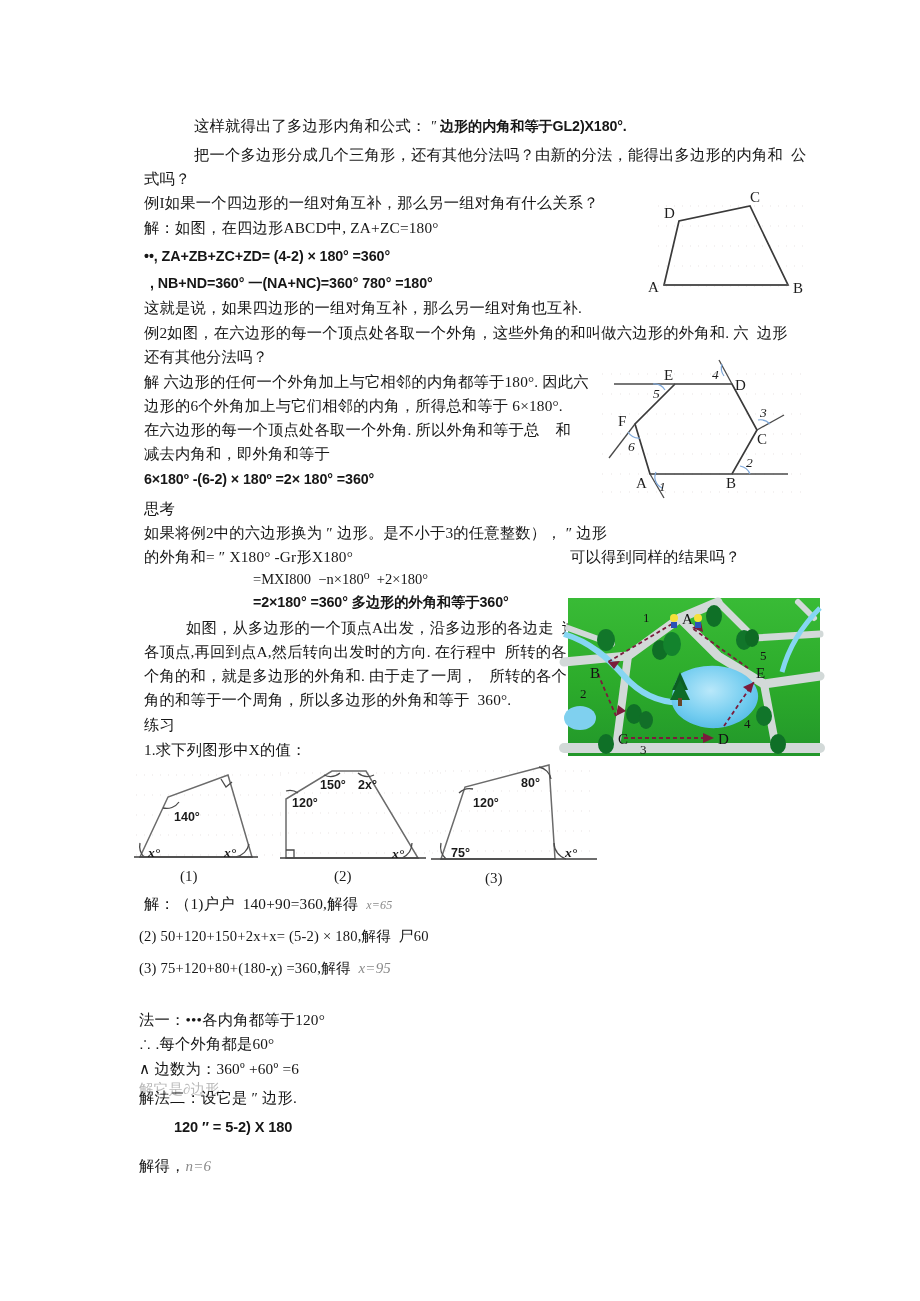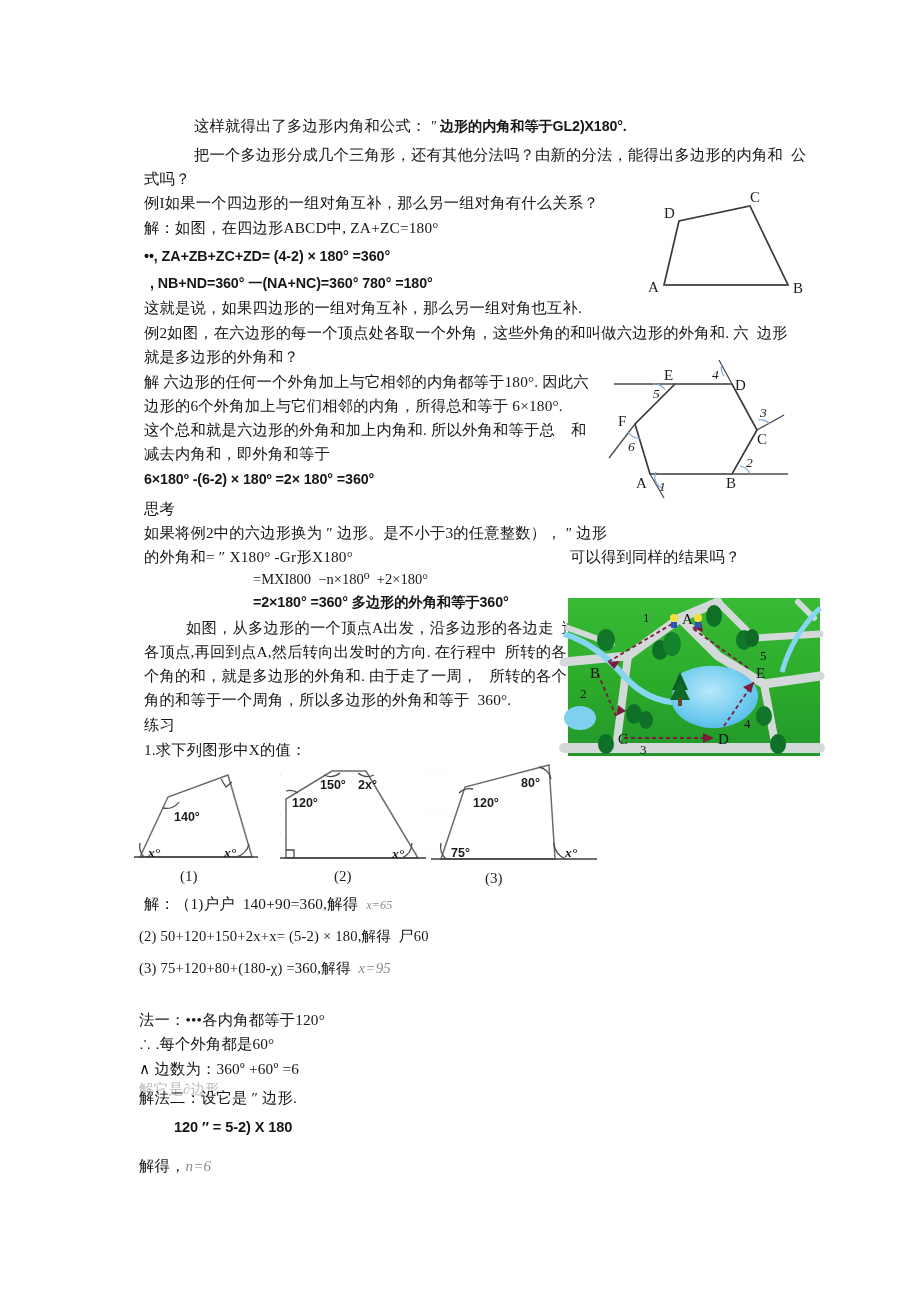--- a/index.html
+++ b/index.html
@@ -111,25 +111,25 @@
 
   <div class="tx cn" style="left:144px; top:219px;">解：如图，在四边形ABCD中, ZA+ZC=180°</div>
   <div class="tx sans" style="left:144px; top:248px; font-size:14.3px;">••, ZA+ZB+ZC+ZD= (4-2) × 180° =360°</div>
   <div class="tx sans" style="left:150px; top:275px; font-size:14.3px;">, NB+ND=360° 一(NA+NC)=360° 780° =180°</div>
 
   <div class="tx cn" style="left:144px; top:299px;"></div>
 
   <div class="tx cn" style="left:144px; top:299px;">这就是说，如果四边形的一组对角互补，那么另一组对角也互补.</div>
 
   <div class="tx cn" style="left:144px; top:324px;">例2如图，在六边形的每一个顶点处各取一个外角，这些外角的和叫做六边形的外角和. 六  边形</div>
-  <div class="tx cn" style="left:144px; top:348px;">就是多边形的外角和？</div>
+  <div class="tx cn" style="left:144px; top:348px;">还有其他分法吗？</div>
 
   <div class="tx cn" style="left:144px; top:373px;">解 六边形的任何一个外角加上与它相邻的内角都等于180°. 因此六</div>
   <div class="tx cn" style="left:144px; top:397px;">边形的6个外角加上与它们相邻的内角，所得总和等于 6×180°.</div>
-  <div class="tx cn" style="left:144px; top:421px;">这个总和就是六边形的外角和加上内角和. 所以外角和等于总    和</div>
+  <div class="tx cn" style="left:144px; top:421px;">在六边形的每一个顶点处各取一个外角. 所以外角和等于总    和</div>
   <div class="tx cn" style="left:144px; top:445px;">减去内角和，即外角和等于</div>
   <div class="tx sans" style="left:144px; top:471px; font-size:14.3px;">6×180º -(6-2) × 180º =2× 180° =360°</div>
 
   <div class="tx cn" style="left:144px; top:500px;">思考</div>
   <div class="tx cn" style="left:144px; top:524px;">如果将例2中的六边形换为 ″ 边形。是不小于3的任意整数）， ″ 边形</div>
   <div class="tx cn" style="left:144px; top:548px;">的外角和= ″ X180° -Gr形X180°</div>
   <div class="tx cn" style="left:570px; top:548px;">可以得到同样的结果吗？</div>
 
   <div class="tx mixed" style="left:253px; top:571px; font-size:14.5px;">=MXI800  −n×180⁰  +2×180°</div>
   <div class="tx sans" style="left:253px; top:594px; font-size:14.3px;">=2×180° =360° 多边形的外角和等于360°</div>

